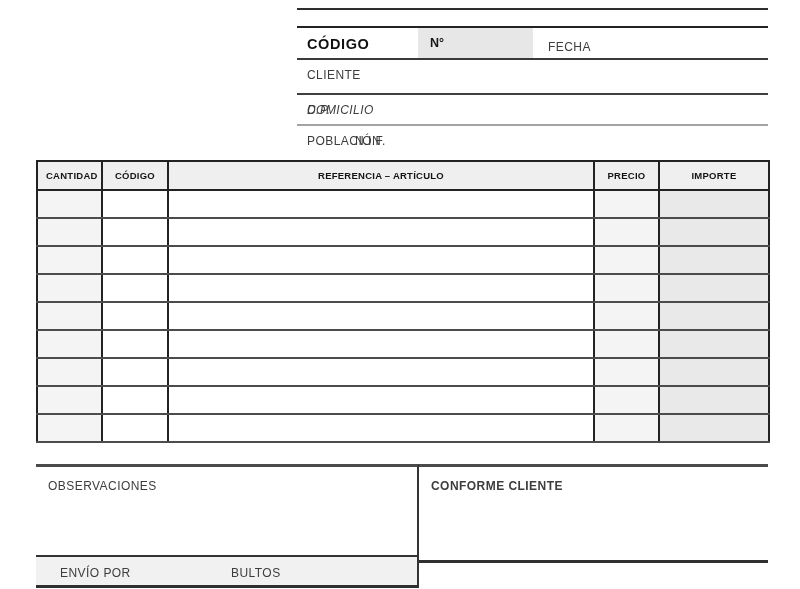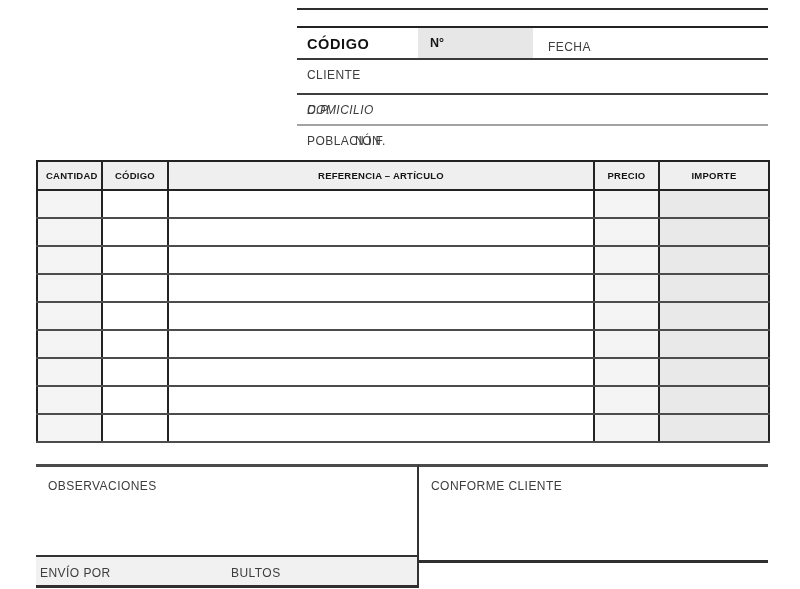--- a/index.html
+++ b/index.html
@@ -45,30 +45,30 @@
   td.c-pre { background:var(--price-column-fill,#f4f4f4); }
   td.c-imp { background:var(--amount-column-fill,#e9e9e9); }
 
   
   .footer-left {
     position:absolute; left:36px; top:464px; width:383px; height:124px;
     border-top:3px solid #4a4a4a; border-bottom:3px solid #2f2f2f; border-right:2px solid #333;
   }
   .footer-right {
     position:absolute; left:419px; top:464px; width:349px; height:99px;
-    border-top:3px solid #4a4a4a; border-bottom:3px solid #2f2f2f;
+    border-top:3px solid #4a4a4a; border-bottom:3px solid #2f2f2f;font-weight:bold;
   }
   .obs-area { position:absolute; top:0; left:0; right:0; bottom:30px; }
   .obs-area .lbl, .conf-area .lbl { position:absolute; left:12px; top:12px; }
   .conf-area { position:absolute; inset:0; }
   .envio-strip {
     position:absolute; left:0; right:0; bottom:0; height:30px;
     border-top:2px solid #333; background:var(--shipping-strip-fill,#f1f1f1);
   }
-  .envio-label  { position:absolute; left:4px;  top:9px; }
+  .envio-label  { position:absolute; left:24px;  top:9px; }
   .bultos-label { position:absolute; left:195px; top:9px; }
   .strip-blank  { position:absolute; top:2px; bottom:2px; }
 </style>
 </head>
 <body>
 
 <div class="page">
 
   <div class="header-block">
     <div class="h-top-rule"></div>

